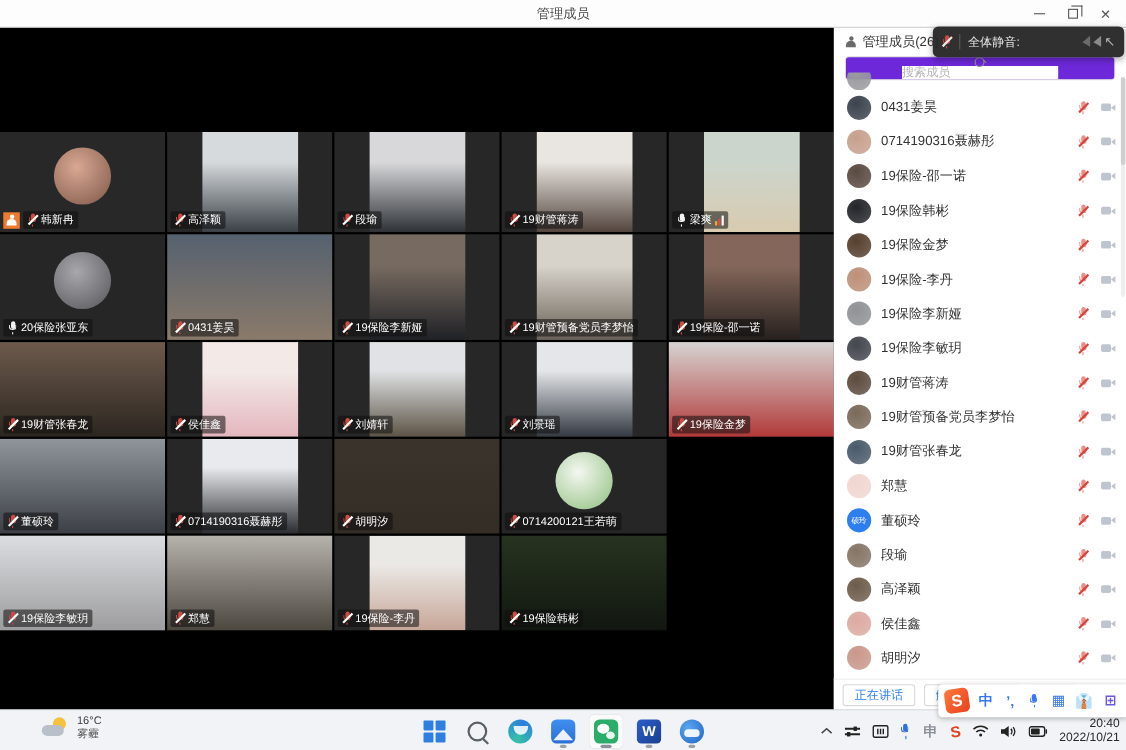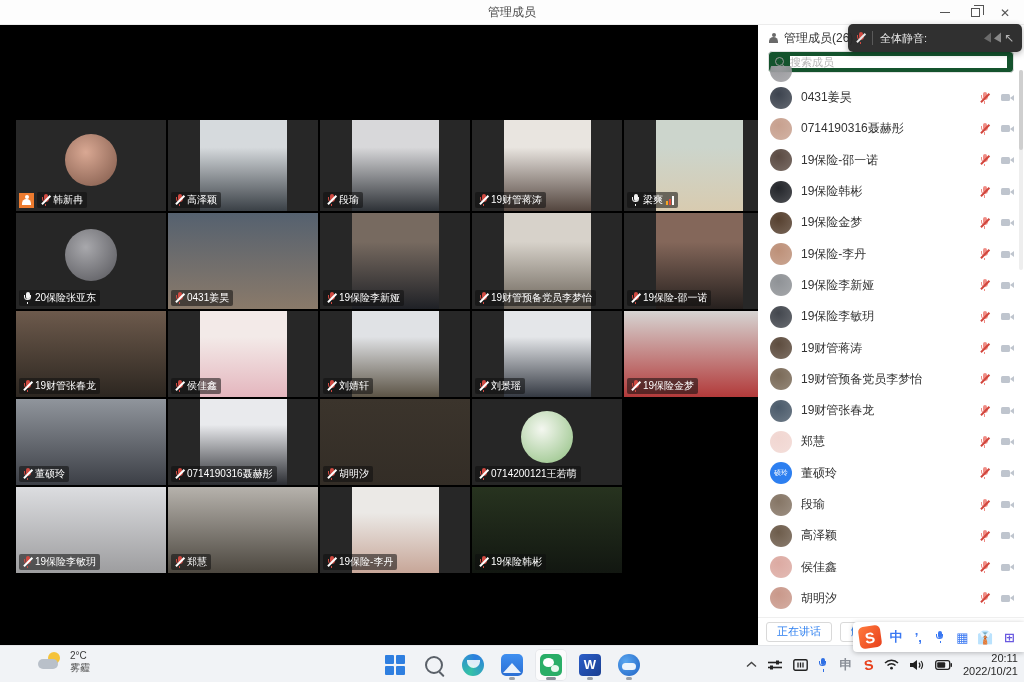--- a/index.html
+++ b/index.html
@@ -12,36 +12,36 @@
   .win-controls { position:absolute; right:4px; top:0; height:25px; display:flex; align-items:center; }
   .win-btn { width:30px; height:25px; display:flex; align-items:center; justify-content:center; color:#555; cursor:default; }
   .ic-min { width:10px; height:1.5px; background:#555; display:inline-block; }
   .ic-restore { width:9px; height:9px; border:1.2px solid #555; position:relative; background:#fdfdfd; }
   .ic-restore:before { content:''; position:absolute; left:2px; top:-4px; width:9px; height:9px; border:1.2px solid #555; border-left:none; border-bottom:none; }
   .ic-close { font-size:12px; color:#555; }
 
   
   .main { position:absolute; top:25px; left:0; width:1024px; height:620px; }
   .video-area { position:absolute; left:0; top:0; width:758px; height:620px; background:#000; }
-  .grid { position:absolute; left:16px; top:95px; width:758px; display:flex; flex-direction:column; gap:2px; background:#000; }
+  .grid { position:absolute; left:0; top:95px; width:758px; display:flex; flex-direction:column; gap:2px; background:#000; }
   .tile-row { display:grid; grid-template-columns:repeat(5,1fr); gap:2px; }
   .tile { position:relative; background:#272727; overflow:hidden; }
   .strip { position:absolute; top:0; bottom:0; left:21%; width:58%; }
   .avatar-big { position:absolute; left:50%; top:44%; transform:translate(-50%,-50%); width:52px; height:52px; border-radius:50%; }
   .tile-label { position:absolute; left:3px; bottom:3px; display:flex; align-items:center; gap:3px; max-width:96%; }
   .host-badge { width:15px; height:15px; background:#ed7b2f; display:flex; align-items:center; justify-content:center; flex:none; }
   .label-pill { display:flex; align-items:center; gap:3px; background:rgba(15,15,15,.55); border-radius:2px; padding:1px 4px; min-height:14px; }
   .tile-name { color:#fff; font-size:10px; white-space:nowrap; overflow:hidden; text-overflow:ellipsis; }
   .sigbars { display:flex; align-items:flex-end; gap:1px; height:9px; }
   .sigbars i { width:2px; display:block; }
 
   
   .sidebar { position:absolute; left:758px; top:0; width:266px; height:620px; background:#fff; }
   .sb-header { height:22px; display:flex; align-items:center; gap:5px; padding:4px 10px 0 10px; font-size:12px; color:#333; }
-  .sb-search { margin:4px 10px 0 10px; height:22px; border:1px solid #e2e2e2; border-radius:4px; display:flex; align-items:center; padding:0 6px; gap:4px; background:#14532d; }
+  .sb-search { margin:4px 10px 0 10px; height:22px; border:1px solid #e2e2e2; border-radius:4px; display:flex; align-items:center; padding:0 6px; gap:4px; background:#6d28d9;flex-direction:column; }
   .sb-search input { border:none; outline:none; flex:1; font-size:11px; color:#333; font-family:inherit; }
   .sb-search input::placeholder { color:#b5b5b5; }
   .member-list { position:absolute; left:0; top:41px; right:0; bottom:28px; overflow:hidden; padding:0 10px 0 12px; }
   .member-row { display:flex; align-items:center; height:31.3px; gap:9px; }
   .member-row.partial { height:16px; align-items:flex-end; overflow:hidden; }
   .m-avatar { width:22px; height:22px; border-radius:50%; flex:none; display:flex; align-items:center; justify-content:center; color:#fff; font-size:7px; letter-spacing:0; }
   .m-name { font-size:12px; color:#333; flex:1; white-space:nowrap; overflow:hidden; }
   .m-icons { display:flex; align-items:center; gap:12px; }
   .sb-scrollbar { position:absolute; right:1px; top:45px; width:4px; height:200px; background:#eee; border-radius:2px; }
   .sb-scroll-thumb { width:4px; height:80px; background:#cfcfcf; border-radius:2px; }
@@ -757,21 +757,21 @@
     <span class="sg-ic" style="color:#6a5ae0">⊞</span>
   </div>
 
   <div class="taskbar">
     <div class="tb-weather">
       <span class="w-icon">
           <span class="w-sun"></span>
           <span class="w-cloud"></span>
         </span>
       <span class="w-text">
-        <div>2°C</div>
+        <div>16°C</div>
         <div style="color:#555">雾霾</div>
       </span>
     </div>
     <div class="tb-center">
         <div class="tb-app">
           <span class="ic-start">
             <i></i>
             <i></i>
             <i></i>
             <i></i>
@@ -846,18 +846,18 @@
           </svg>
       </span>
       <span class="tray-ic">
         <svg width="17" height="10" viewBox="0 0 17 10">
             <rect x="0.7" y="0.7" width="14" height="8.6" rx="2" fill="none" stroke="#222" stroke-width="1.3"></rect>
             <rect x="2.2" y="2.2" width="8" height="5.6" rx="1" fill="#222"></rect>
             <rect x="15.5" y="3" width="1.5" height="4" rx="0.7" fill="#222"></rect>
           </svg>
       </span>
       <span class="tb-clock">
-        <div>20:11</div>
+        <div>20:40</div>
         <div>2022/10/21</div>
       </span>
     </div>
   </div>
 </div>
 
 </body></html>

